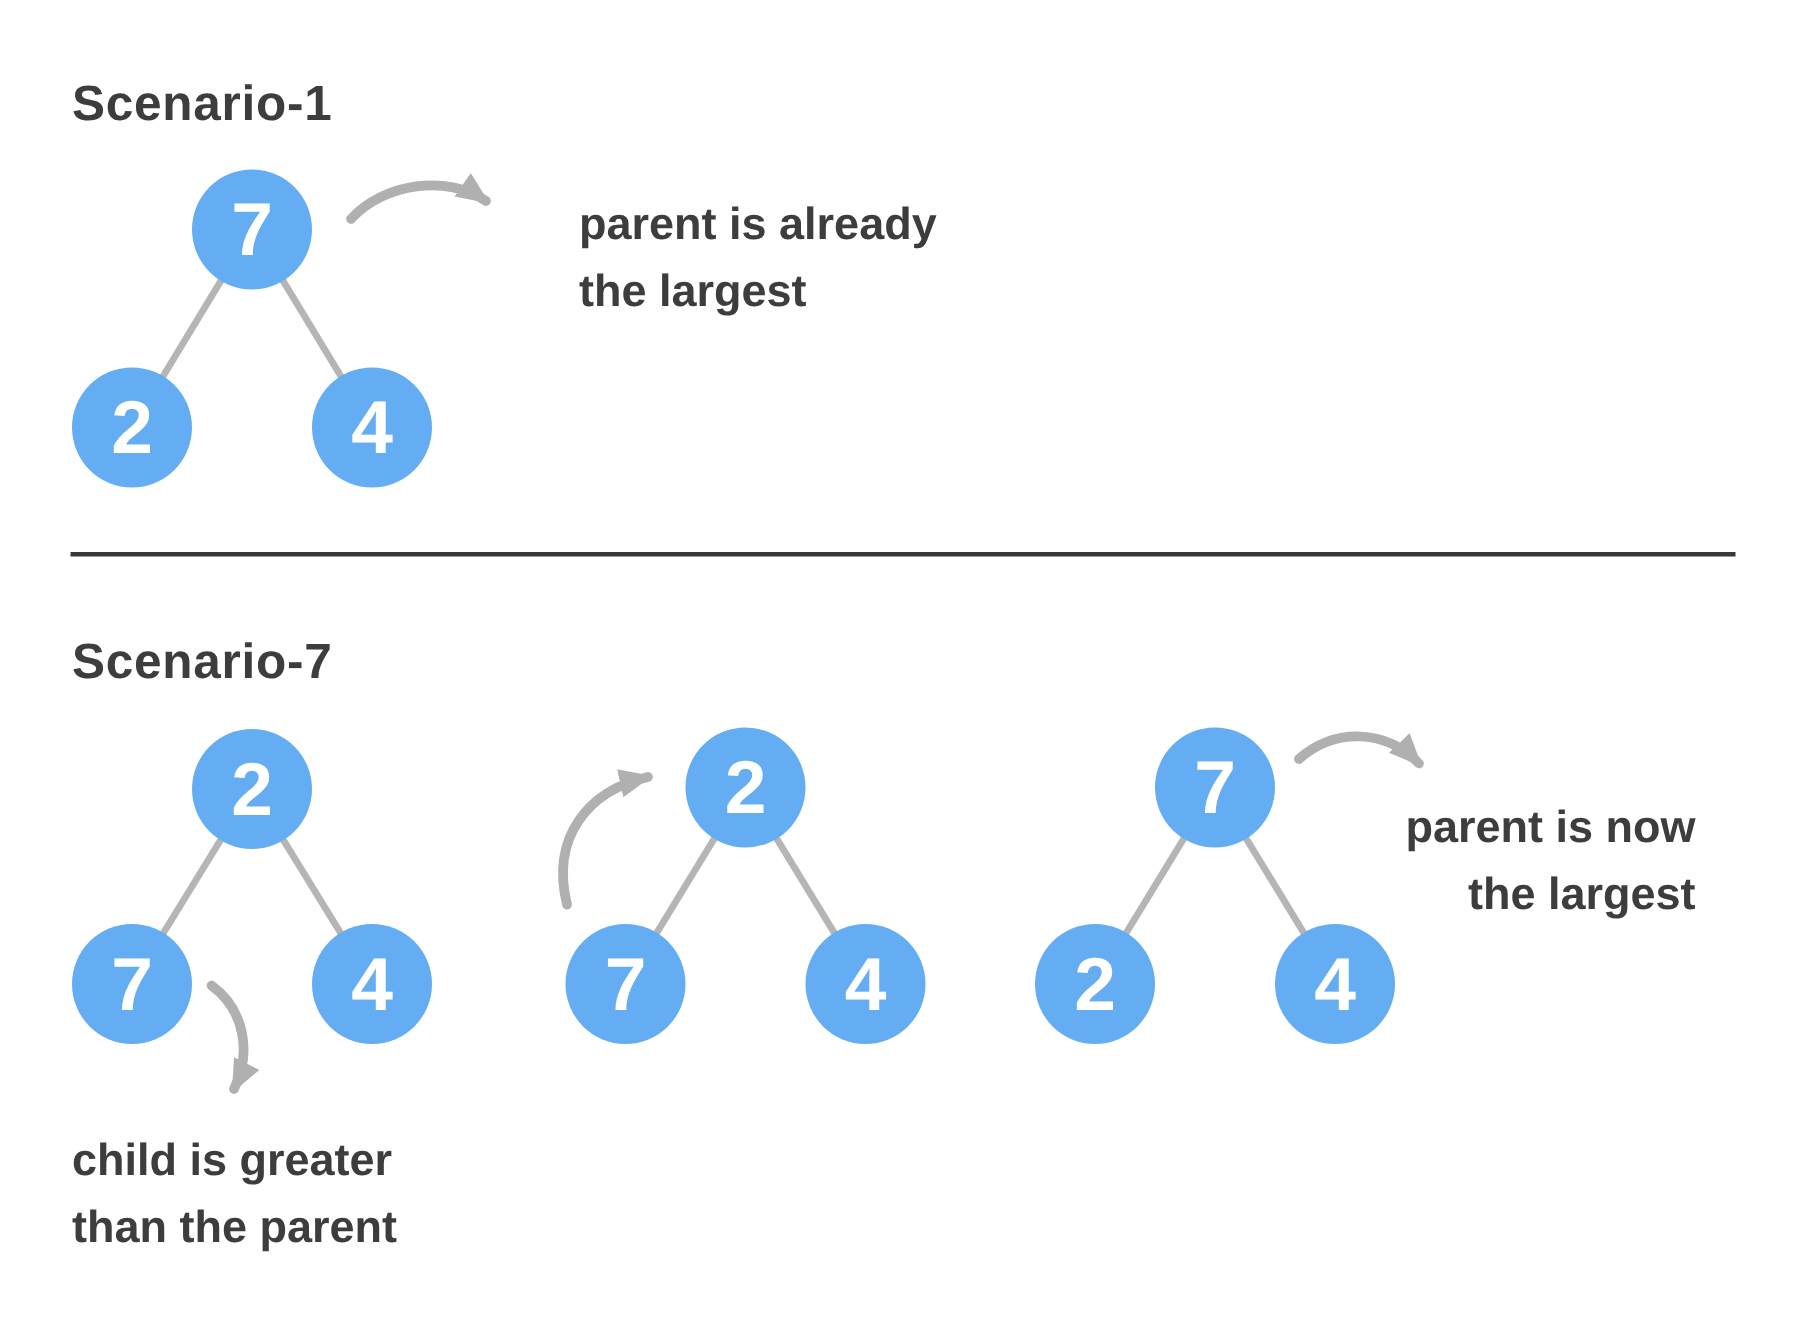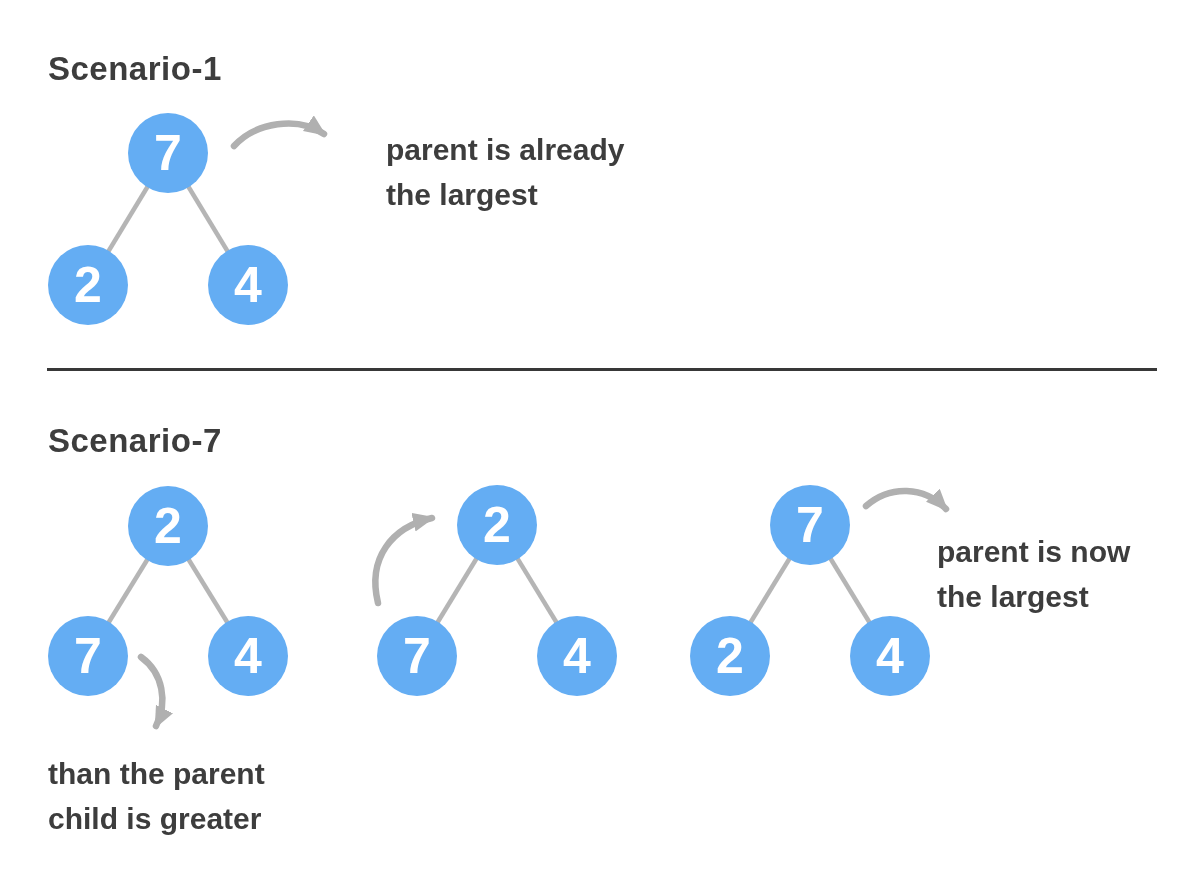--- a/index.html
+++ b/index.html
@@ -119,30 +119,30 @@
 
   <div class="divider"></div>
 
   <div class="scenario-title" style="left:48px; top:422px;">Scenario-7</div>
 
   <div class="node" style="left:128px; top:486px;">2</div>
   <div class="node" style="left:48px; top:616px;">7</div>
   <div class="node" style="left:208px; top:616px;">4</div>
 
   <div class="annotation" style="left:48px; top:751px;">
+    <div>child is greater</div>
     <div>than the parent</div>
-    <div>child is greater</div>
   </div>
 
   <div class="node" style="left:457px; top:485px;">2</div>
   <div class="node" style="left:377px; top:616px;">7</div>
   <div class="node" style="left:537px; top:616px;">4</div>
 
   <div class="node" style="left:770px; top:485px;">7</div>
   <div class="node" style="left:690px; top:616px;">2</div>
   <div class="node" style="left:850px; top:616px;">4</div>
 
-  <div class="annotation" style="left:937px; top:529px;">
+  <div class="annotation" style="left:937px; top:529px;text-align:right;">
     <div>parent is now</div>
     <div>the largest</div>
   </div>
 
 </div>
 
 </body></html>

